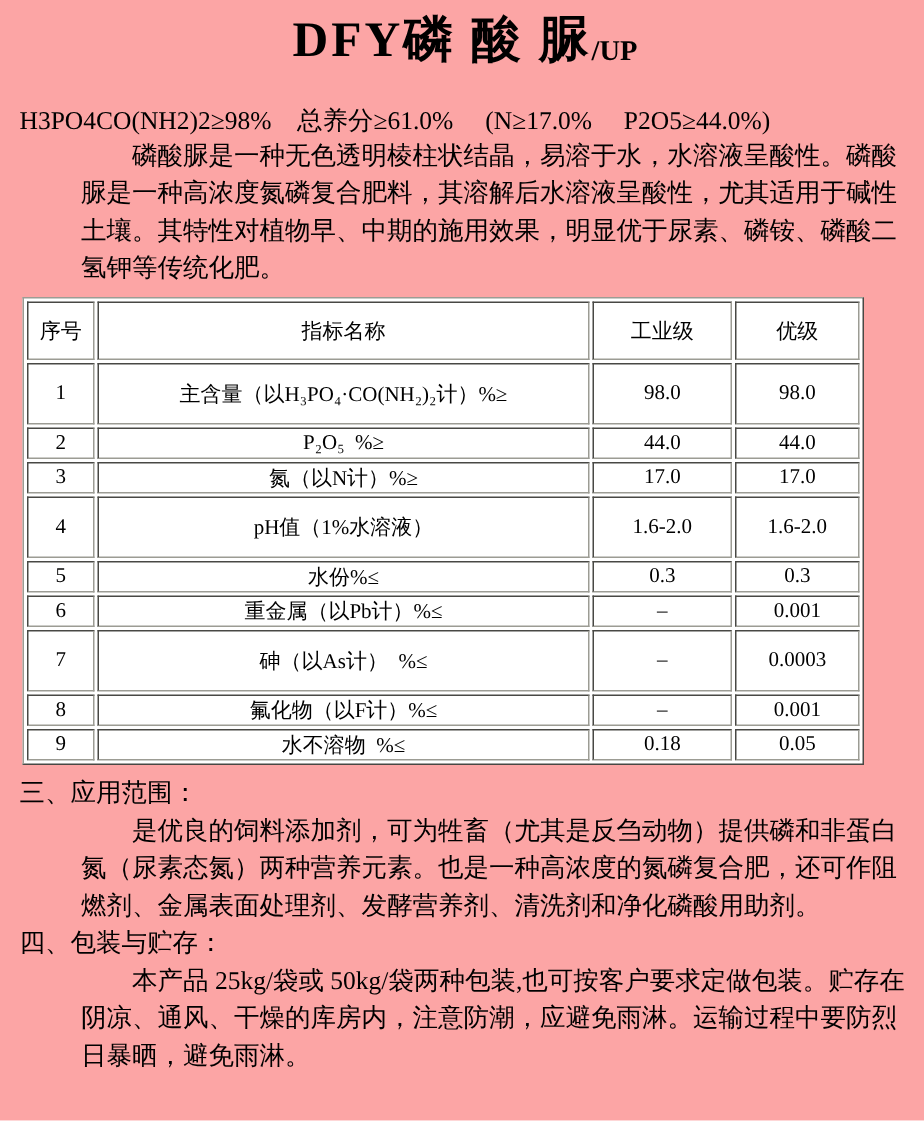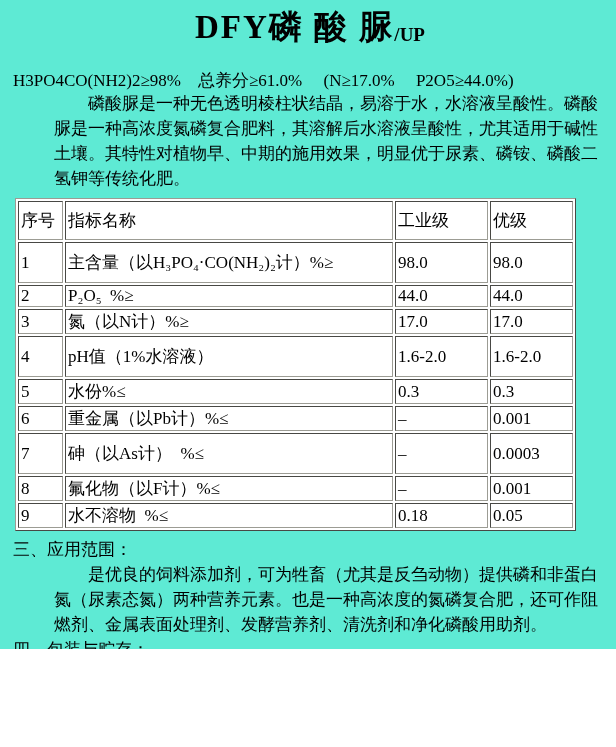--- a/index.html
+++ b/index.html
@@ -4,25 +4,25 @@
 <style>
   html, body {
     margin: 0;
     padding: 0;
     background: #ffffff;
     color: #000000;
     font-family: "Liberation Serif", "DejaVu Serif", serif;
   }
   .page {
     width: 616px;
-    height: 649px;
+    height: 747px;
     overflow: hidden;
     box-sizing: border-box;
     padding: 6px 9px 4px 13px;
-    background: #5eead4;
+    background: #fca5a5;
   }
   .title {
     margin: 0;
     text-align: center;
     font-size: 33px;
     line-height: 42px;
     font-weight: bold;
     letter-spacing: 2px;
     white-space: pre;
   }
@@ -48,24 +48,24 @@
     margin-top: 7px;
     margin-left: 2px;
     width: 557px;
     table-layout: fixed;
     border: 1px outset #9c9c94;
     border-spacing: 2px;
     background: #ffffff;
   }
   table.spec th, table.spec td {
     border: 1px inset #9c9c94;
-    text-align: left;
+    text-align: center;
     vertical-align: middle;
     padding: 0 2px;
-    font-size: 17px;
+    font-size: 14px;
     font-weight: normal;
     overflow: hidden;
     white-space: pre;
   }
   table.spec thead tr { height: 39px; }
   table.spec tbody tr { height: 21px; }
   table.spec tbody tr:nth-child(1),
   table.spec tbody tr:nth-child(4),
   table.spec tbody tr:nth-child(7) { height: 41px; }
   .heading-3 { margin-top: 6px; }

